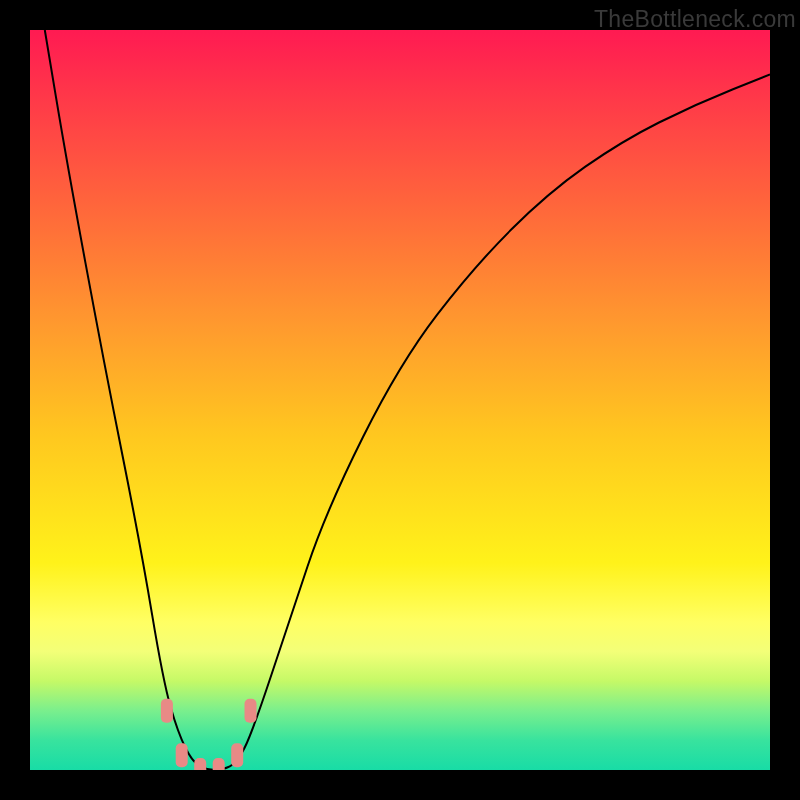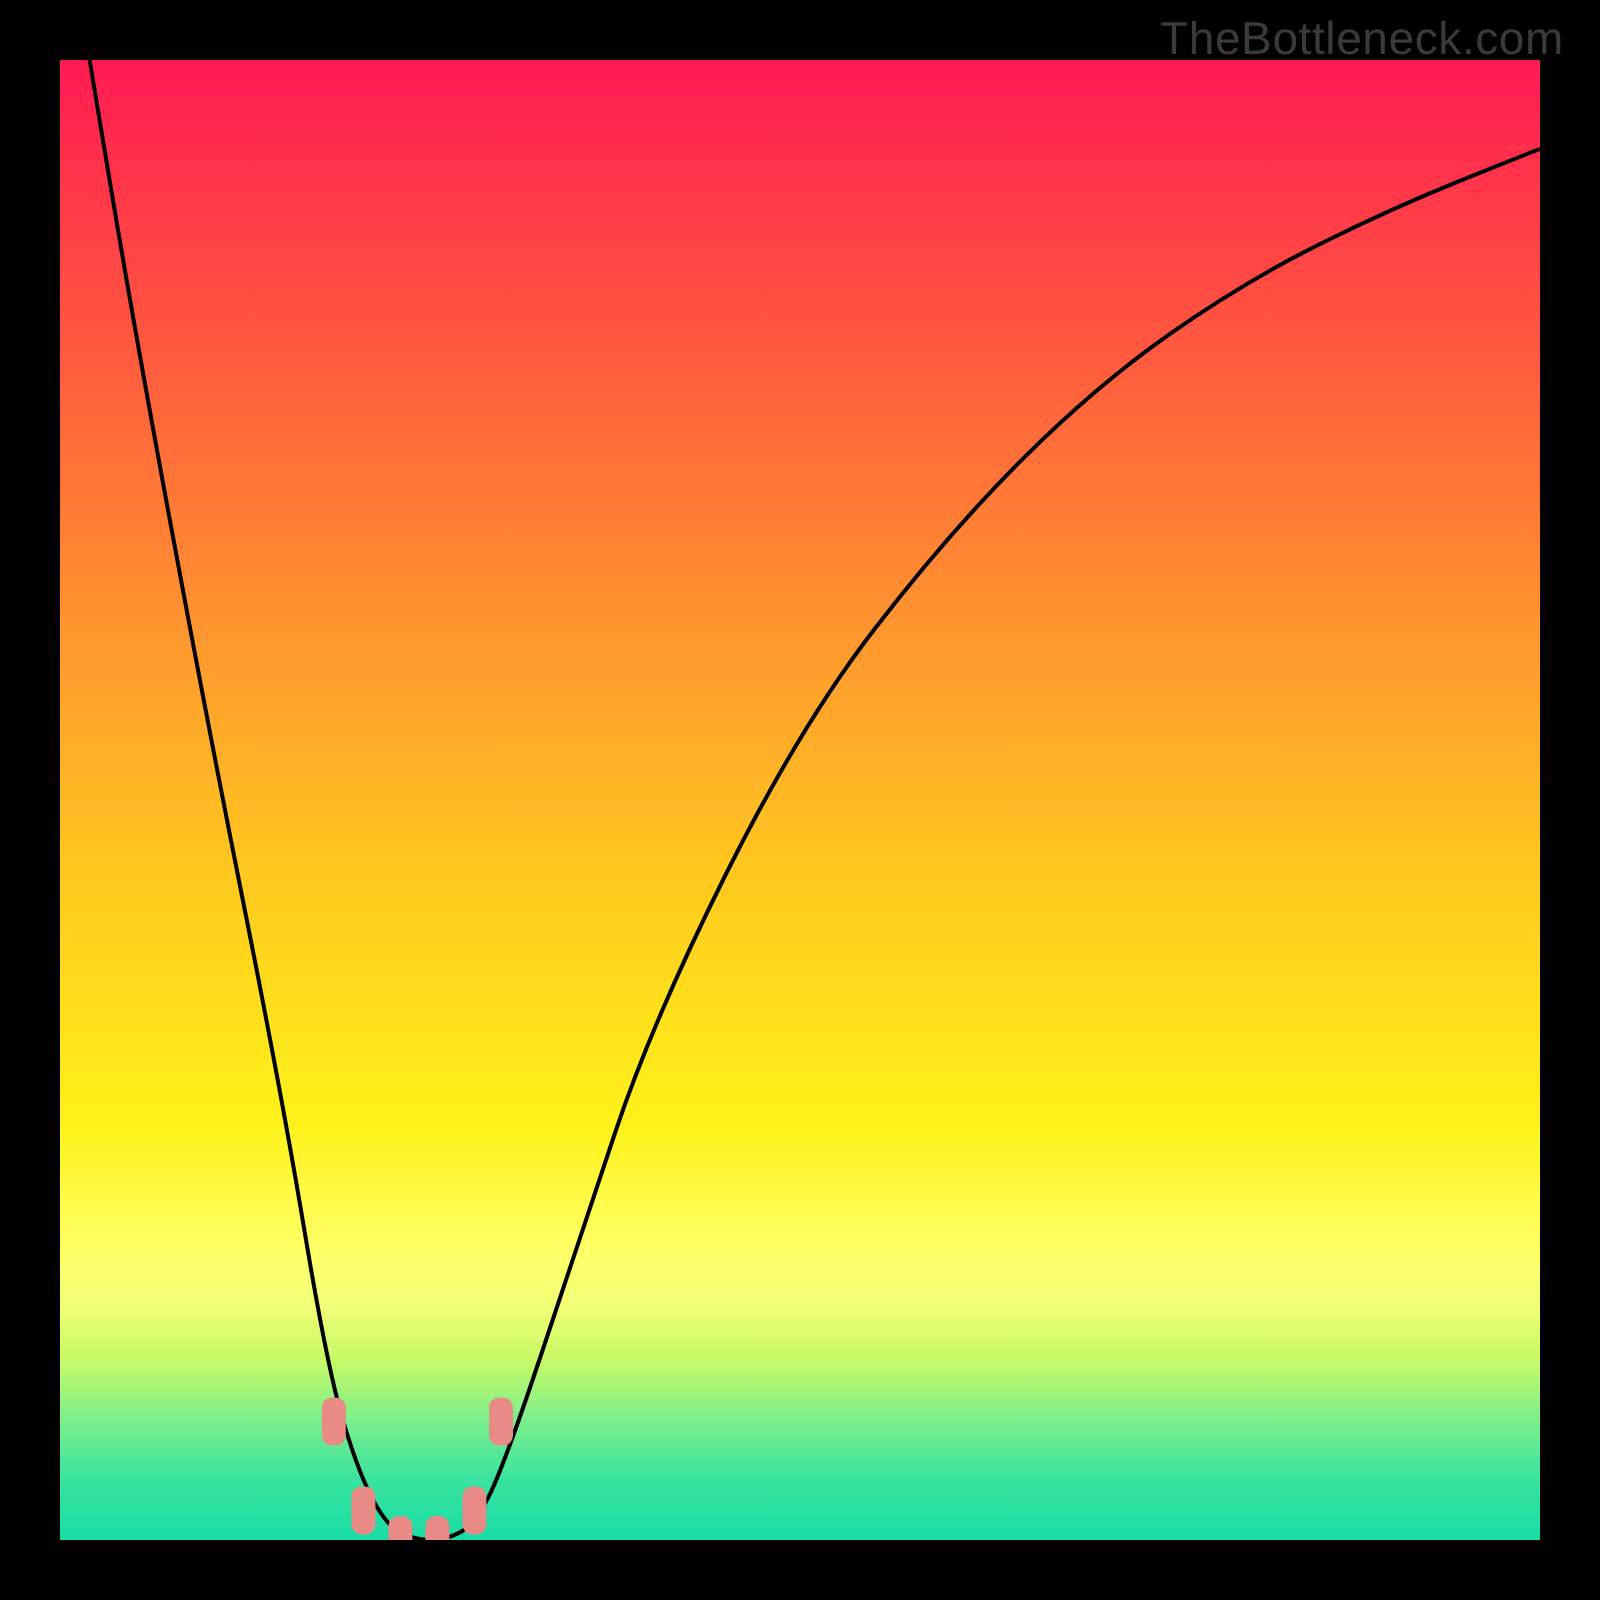--- a/index.html
+++ b/index.html
@@ -29,21 +29,21 @@
       #f3ff78 84%,
       #C5F967 88%,
       #7aef8d 92%,
       #38e39e 96%,
       #18dca6 100%
     );
   }
   .watermark {
     position: absolute;
     top: 6px;
-    right: 18px;
+    right: 4px;
     color: #3a3a3a;
     font-size: 23px;
     font-weight: 500;
     letter-spacing: 0.3px;
   }
   svg.plot {
     position: absolute;
     left: 0;
     top: 0;
     width: 740px;

